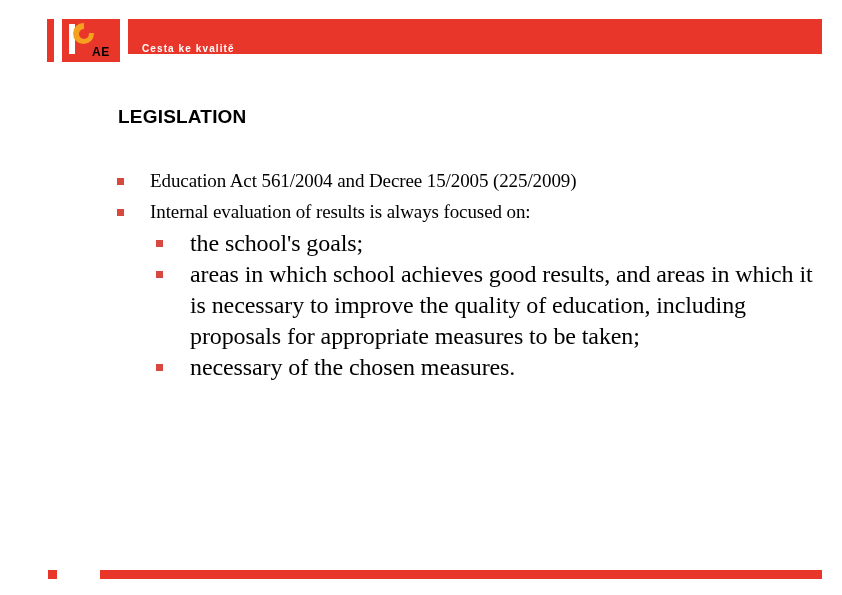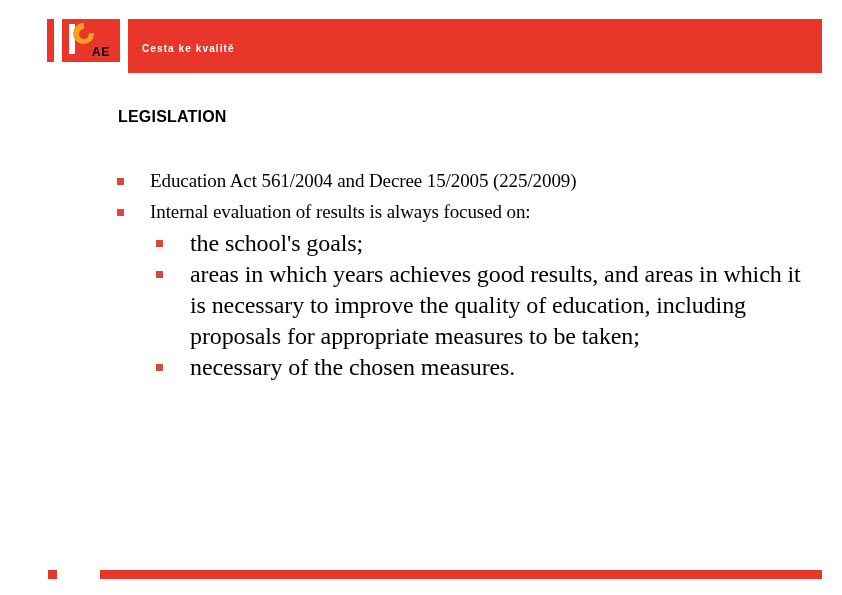--- a/index.html
+++ b/index.html
@@ -90,41 +90,41 @@
     font-weight: bold;
     color: #000000;
     letter-spacing: 0.5px;
     line-height: 14px;
   }
   .hdr-bar {
     position: absolute;
     left: 128px;
     top: 19px;
     width: 694px;
-    height: 54px;
+    height: 35px;
     background: #e8372a;
   }
   .hdr-tagline {
     position: absolute;
     left: 14px;
     top: 24px;
     font-size: 10px;
     font-weight: bold;
     color: #ffffff;
     letter-spacing: 1.1px;
     line-height: 12px;
     white-space: nowrap;
   }
 
   
   .slide-title {
     position: absolute;
     left: 118px;
     top: 105px;
-    font-size: 16px;
+    font-size: 19px;
     font-weight: bold;
     color: #000000;
     letter-spacing: 0.2px;
     line-height: 24px;
   }
 
   
   .body-area {
     position: absolute;
     left: 110px;
@@ -230,21 +230,21 @@
       <span class="bullet-mark"></span>
       <span class="bullet-text">the school's goals;</span>
     </div>
 
     <div class="bullet-row lvl2">
       <span class="bullet-mark"></span>
     </div>
 
     <div class="bullet-row lvl2">
       <span class="bullet-mark"></span>
-      <span class="bullet-text">areas in which years achieves good results, and areas in which it is necessary to improve the quality of education, including proposals for appropriate measures to be taken;</span>
+      <span class="bullet-text">areas in which school achieves good results, and areas in which it is necessary to improve the quality of education, including proposals for appropriate measures to be taken;</span>
     </div>
 
     <div class="bullet-row lvl2">
       <span class="bullet-mark"></span>
       <span class="bullet-text">necessary of the chosen measures.</span>
     </div>
 
   </div>
 
   <div class="footer">

